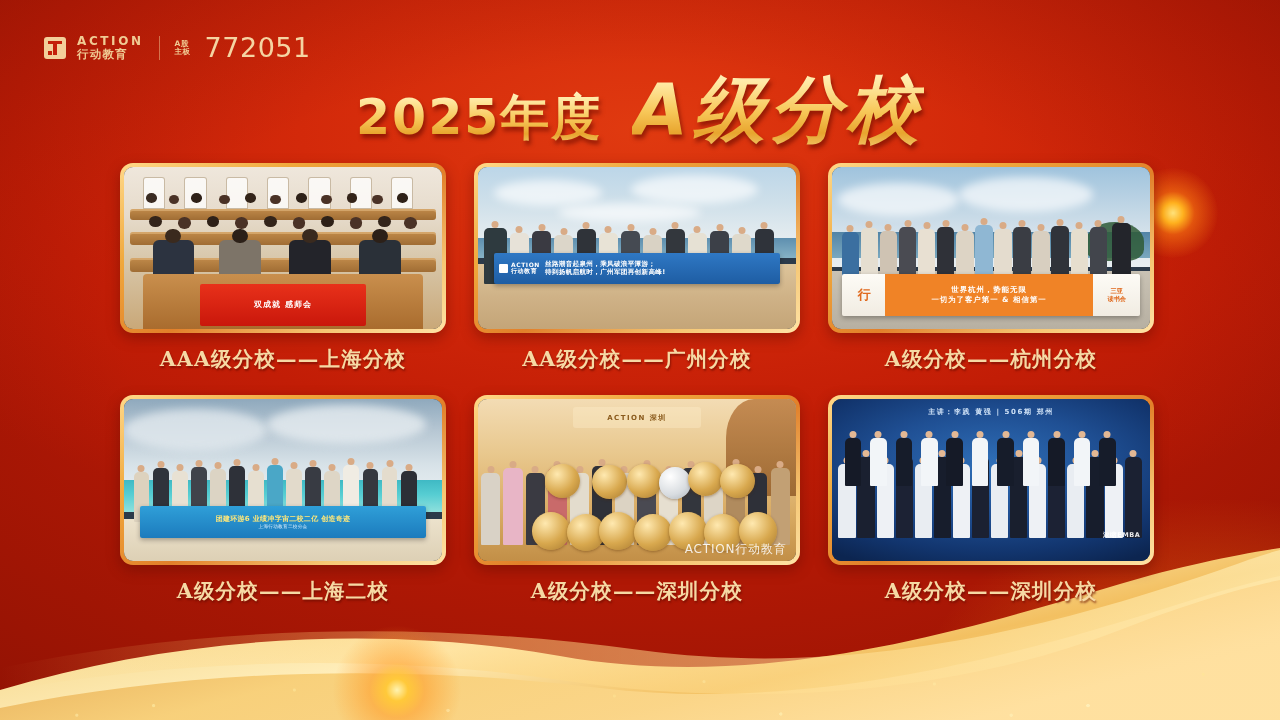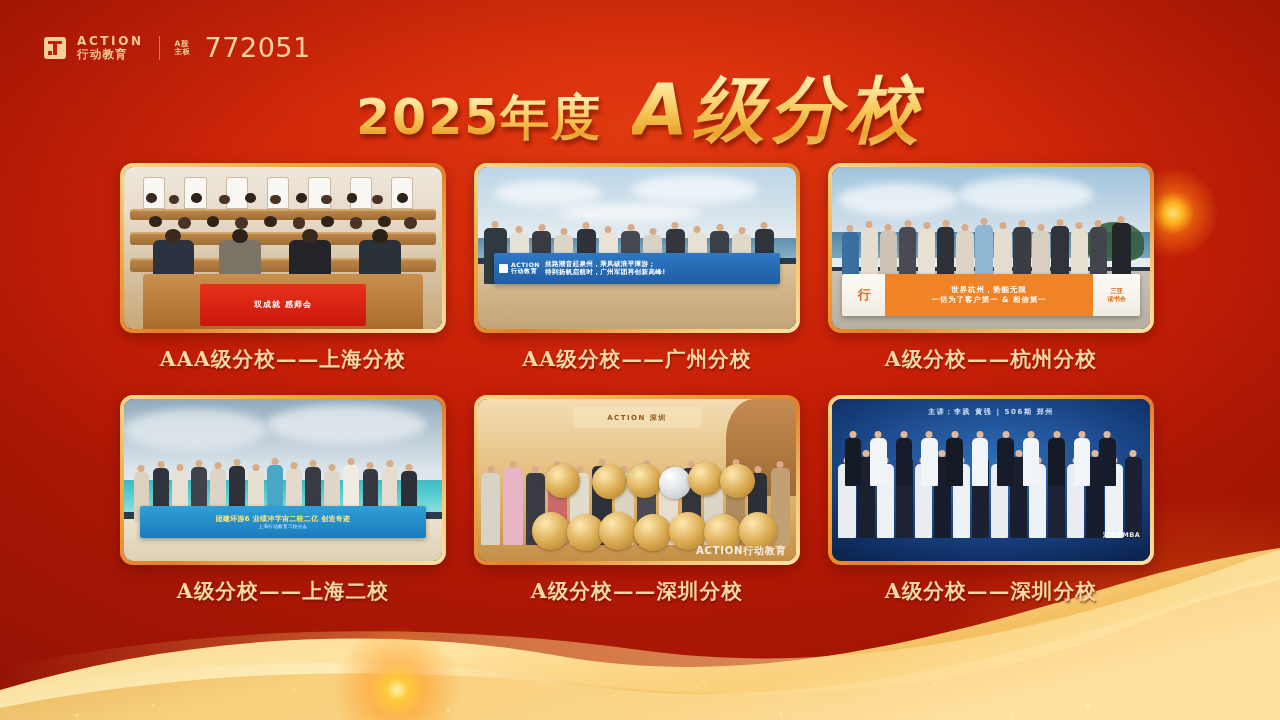--- a/index.html
+++ b/index.html
@@ -174,21 +174,21 @@
   .banner-txt {
     flex:1; display:flex; flex-direction:column; justify-content:center;
     font-size:6.6px; font-weight:700; line-height:1.25; letter-spacing:.3px;
     padding-right:4px;
   }
 
   
   .p5-bg { position:absolute; inset:0; background:linear-gradient(180deg,#f3dcb4 0%,#e8c78c 35%,#d9ab63 70%,#c28f47 100%); }
   .p5-sign { position:absolute; left:30%; right:30%; top:5%; height:13%; background:rgba(255,240,205,.35); border-radius:3px; display:flex; align-items:center; justify-content:center; font-size:7px; letter-spacing:1.5px; color:#8a5a1c; font-weight:700; }
   .p5-plaque { position:absolute; border-radius:50%; background:radial-gradient(circle at 35% 30%, #ffe9b0, #d8a84e 55%, #a87a30 100%); box-shadow:0 1px 3px rgba(80,40,0,.4); }
-  .p5-wm { position:absolute; right:3%; bottom:2%; font-size:10px; font-weight:700; color:rgba(255,255,255,.85); letter-spacing:.8px; }
+  .p5-wm { position:absolute; right:3%; bottom:2%; font-size:12px; font-weight:400; color:rgba(255,255,255,.85); letter-spacing:.8px; }
 
   
   .p6-bg { position:absolute; inset:0; background:radial-gradient(ellipse 80% 70% at 50% 40%, #2f6fb8 0%, #1f4f93 45%, #12356e 78%, #0c2550 100%); }
   .p6-top { position:absolute; left:0; right:0; top:5%; text-align:center; font-size:7px; letter-spacing:1.6px; color:#cfe2f7; font-weight:700; }
   .p6-person { position:absolute; bottom:14%; border-radius:5px 5px 1px 1px; }
   .p6-person::before { content:""; position:absolute; left:50%; top:-7px; transform:translateX(-50%); width:7px; height:7px; border-radius:50%; background:#e3b894; }
   .p6-wm { position:absolute; right:3%; bottom:13%; font-size:6.5px; font-weight:700; color:rgba(255,255,255,.9); letter-spacing:.6px; }
 </style>
 </head>
 <body>

